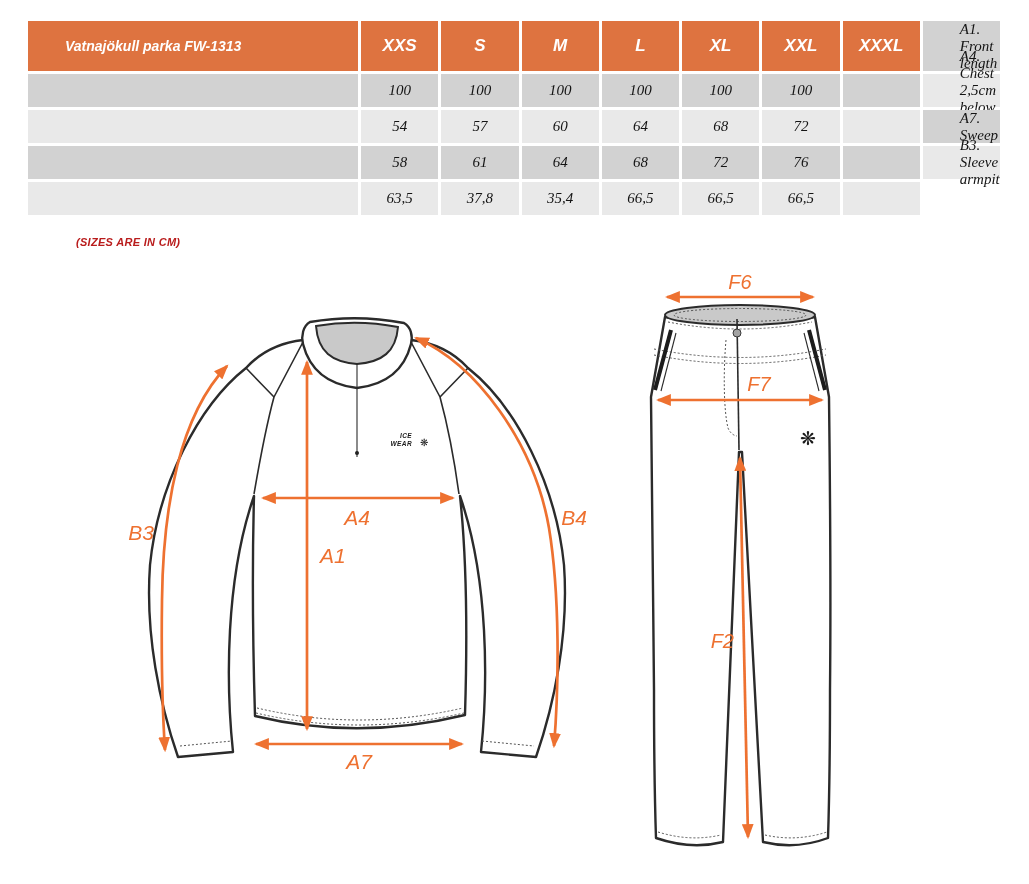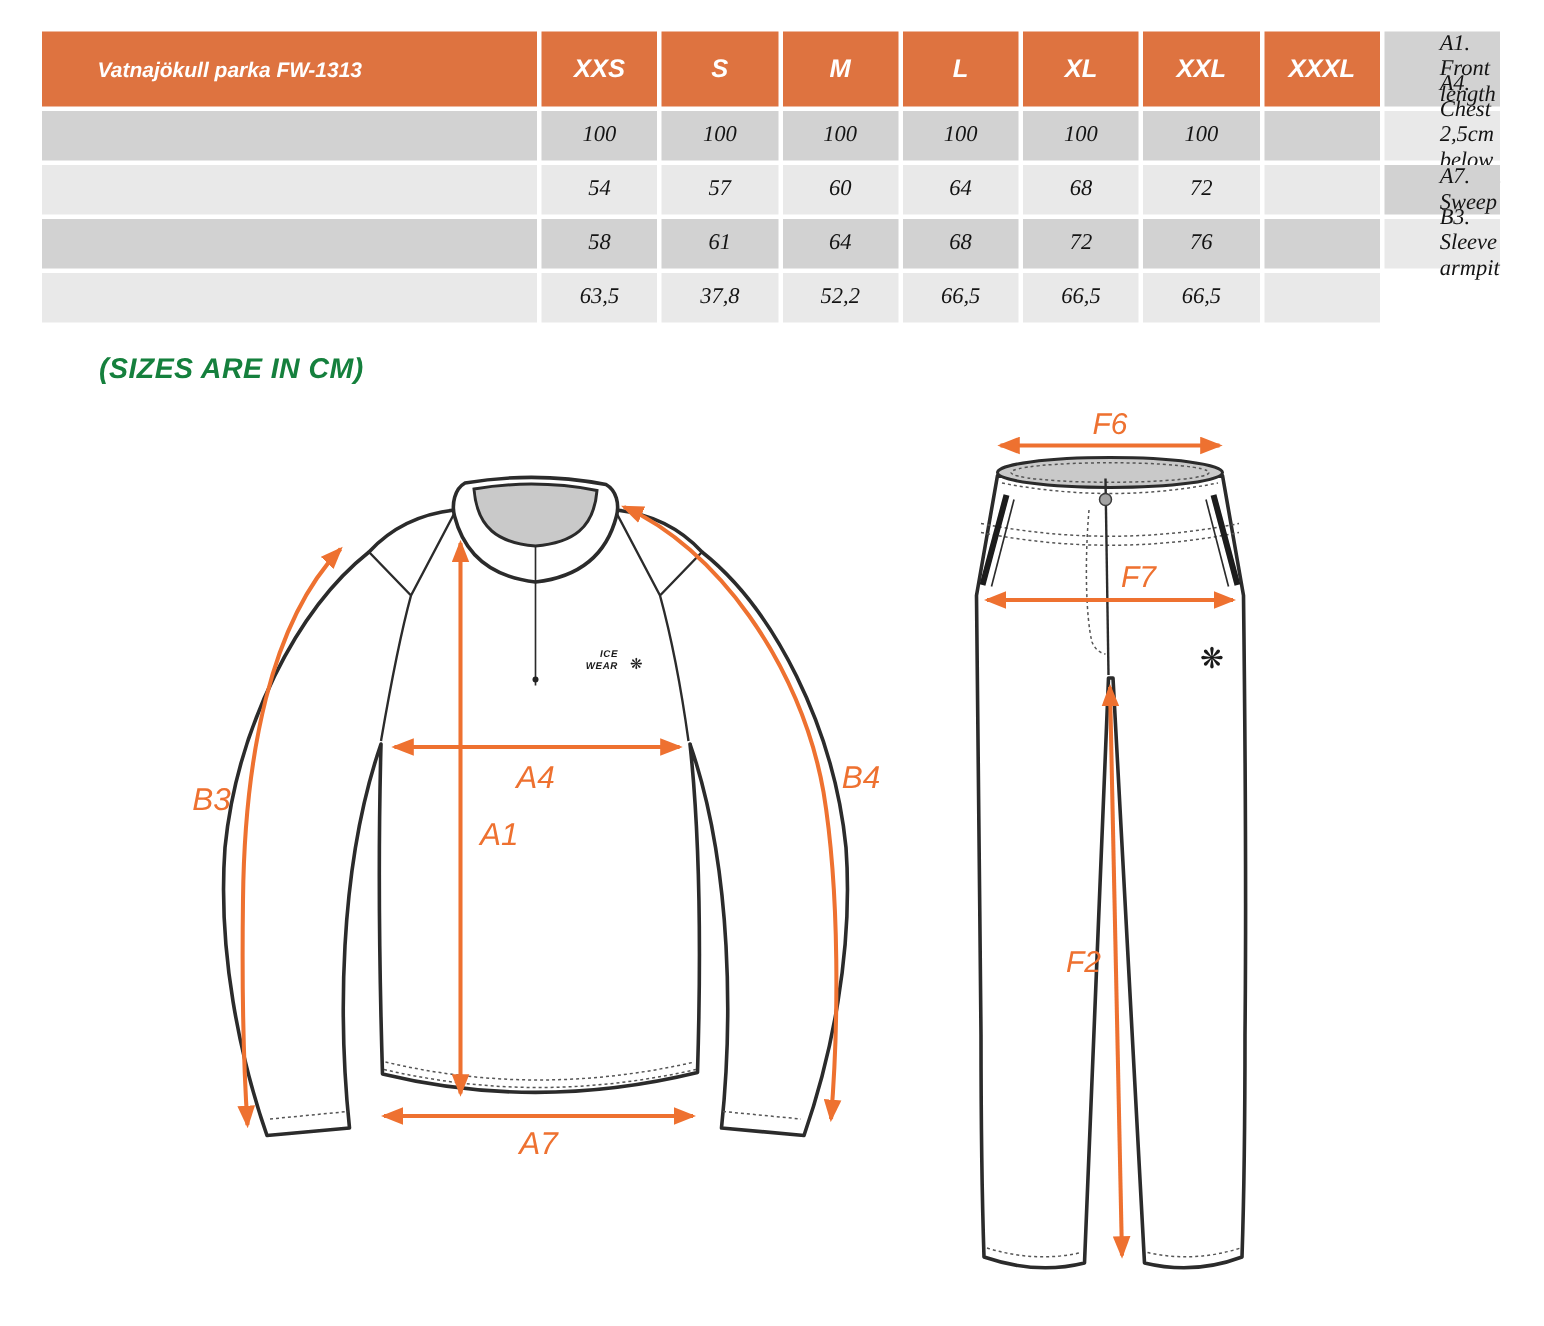--- a/index.html
+++ b/index.html
@@ -13,22 +13,22 @@
   .cell{display:flex;align-items:center;justify-content:center;}
   .cell.head{background:#de7340;color:#ffffff;font-weight:bold;font-size:17px;}
   .cell.title{justify-content:flex-start;padding-left:37px;font-size:14px;}
   .cell.label{justify-content:flex-start;padding-left:37px;
               font-family:"Liberation Serif",serif;font-size:15px;color:#141414;}
   .cell.val{font-family:"Liberation Serif",serif;font-size:15px;color:#141414;}
   .rdark{background:#d2d2d2;}
   .rlight{background:#e9e9e9;}
 
   
-  .note{position:absolute;left:66px;top:236px;font-size:19px;font-weight:bold;
-        color:#15803d;letter-spacing:.3px;}
+  .note{position:absolute;left:76px;top:236px;font-size:11px;font-weight:bold;
+        color:#b91c1c;letter-spacing:.3px;}
 
   
   .jacket-svg{position:absolute;left:60px;top:280px;}
   .pants-svg{position:absolute;left:615px;top:270px;}
 
   .outline{fill:#ffffff;stroke:#2b2b2b;stroke-width:2.4;stroke-linejoin:round;}
   .seam{fill:none;stroke:#2b2b2b;stroke-width:1.6;}
   .thin{fill:none;stroke:#2b2b2b;stroke-width:1.1;}
   .stitch{fill:none;stroke:#555555;stroke-width:1;stroke-dasharray:2 2;}
   .grayfill{fill:#c9c9c9;stroke:#2b2b2b;stroke-width:2;}
@@ -81,21 +81,21 @@
     <div class="cell val rdark">64</div>
     <div class="cell val rdark">68</div>
     <div class="cell val rdark">72</div>
     <div class="cell val rdark">76</div>
     <div class="cell val rdark"></div>
 
     <div class="cell label rlight">B3. Sleeve armpit</div>
     <div class="cell val rlight"></div>
     <div class="cell val rlight">63,5</div>
     <div class="cell val rlight">37,8</div>
-    <div class="cell val rlight">52,2</div>
+    <div class="cell val rlight">35,4</div>
     <div class="cell val rlight">66,5</div>
     <div class="cell val rlight">66,5</div>
     <div class="cell val rlight">66,5</div>
     <div class="cell val rlight"></div>
   </div>
 
   <div class="note">(SIZES ARE IN CM)</div>
 
   <svg class="jacket-svg" width="540" height="540" viewBox="0 0 540 540">
     <defs>

